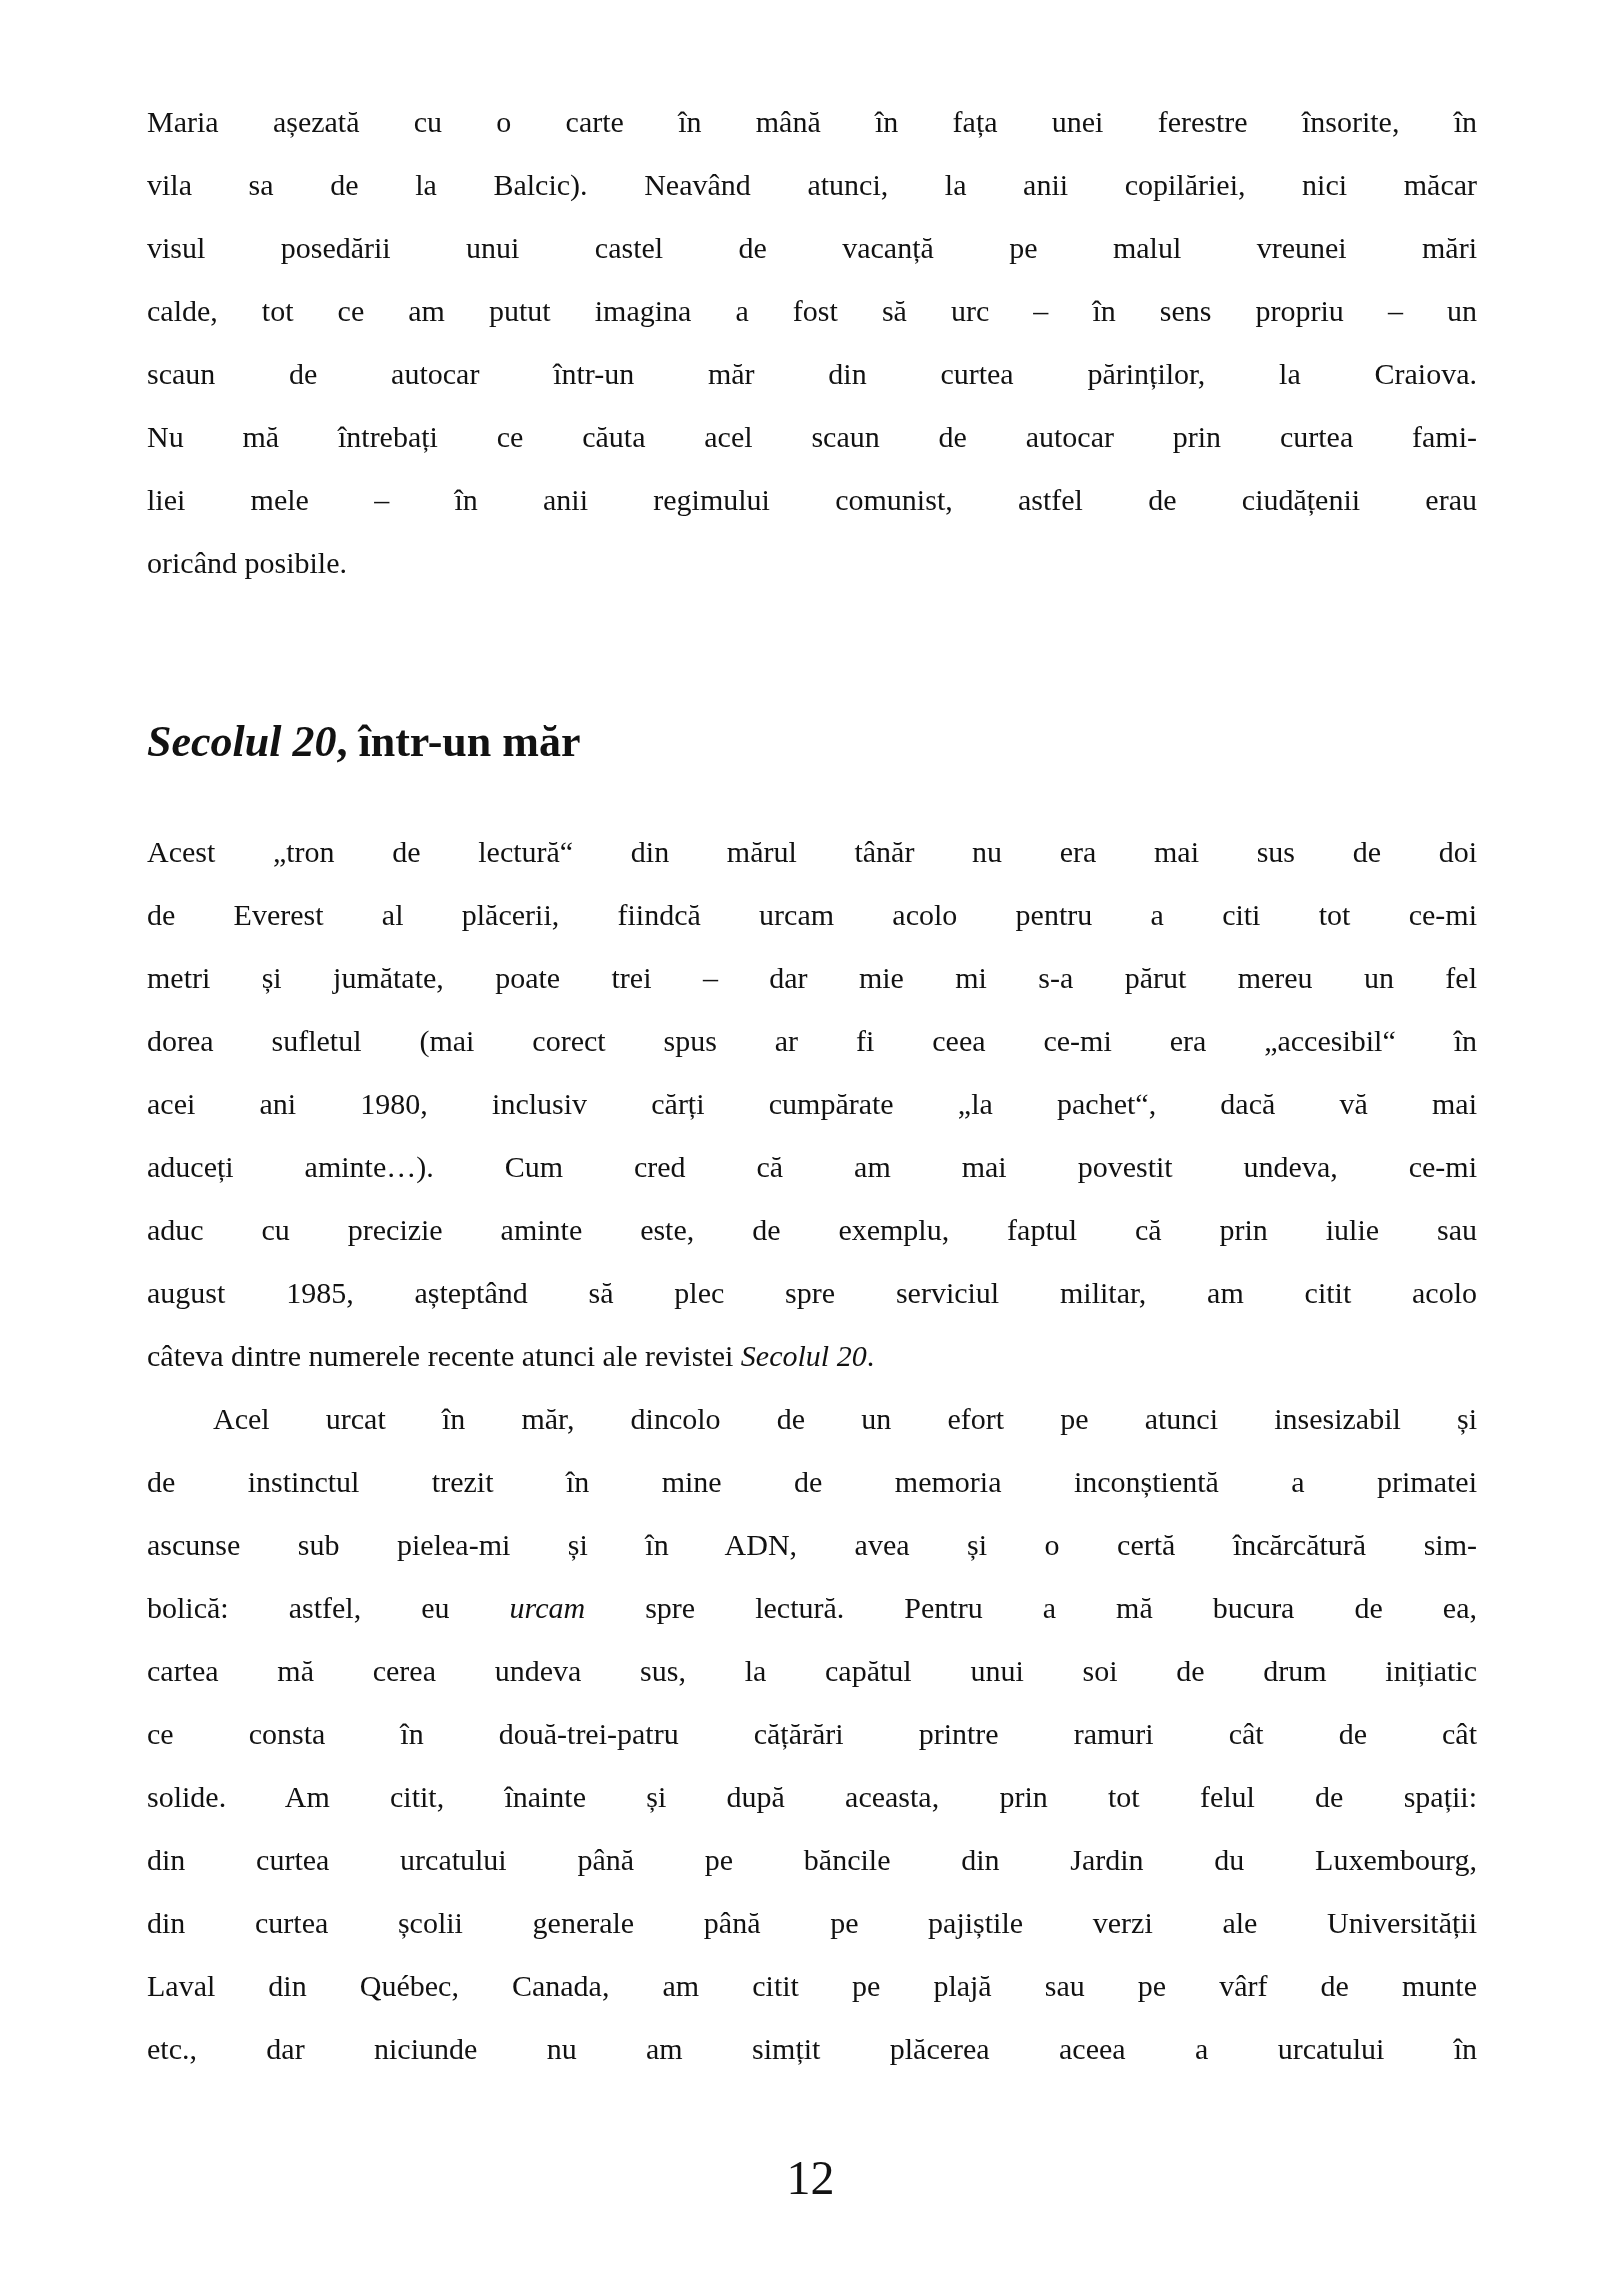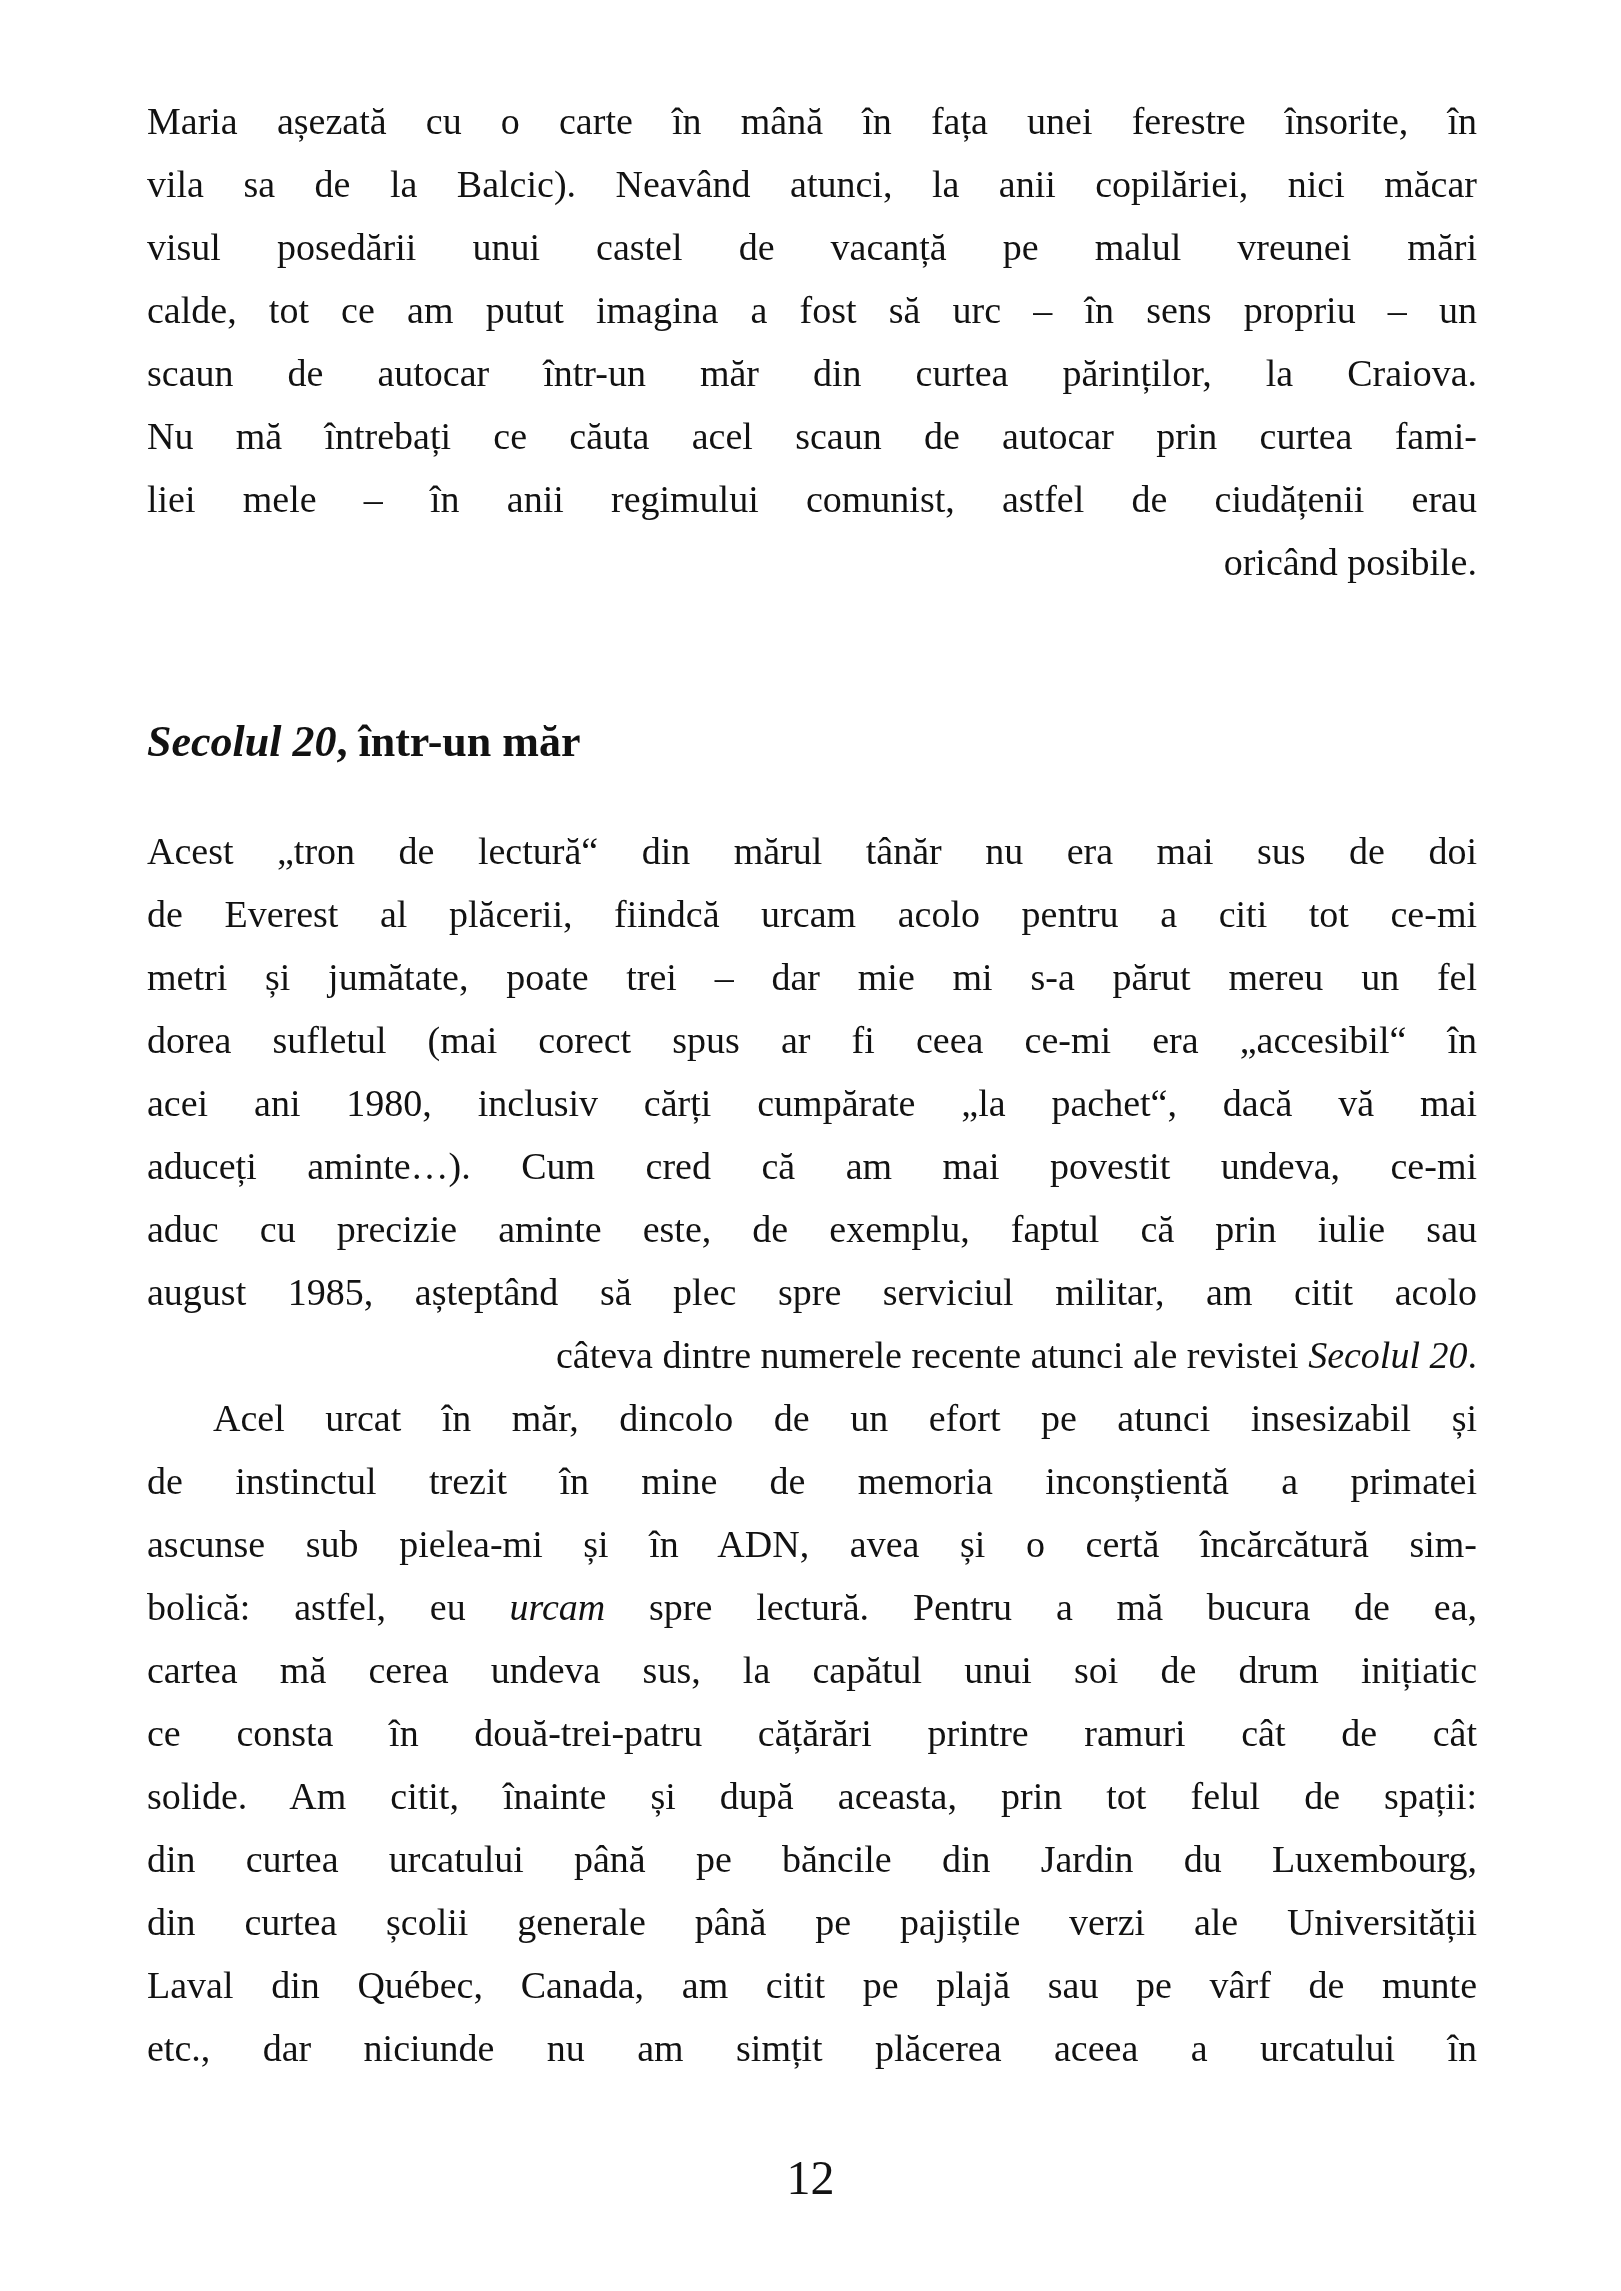--- a/index.html
+++ b/index.html
@@ -13,27 +13,27 @@
     overflow: hidden;
   }
   .text-block {
     position: absolute;
     left: 147px;
     top: 90px;
     width: 1330px;
   }
   .para { margin: 0; padding: 0; }
   .line {
-    font-size: 38px;
+    font-size: 30px;
     line-height: 63px;
     text-align: justify;
     text-align-last: justify;
   }
   .line.end {
-    text-align: right;
+    text-align: left;
     text-align-last: auto;
   }
   .line.ind { text-indent: 66px; }
   .it { font-style: italic; }
   .heading {
     font-size: 44px;
     font-weight: bold;
     line-height: 62px;
     margin: 117px 0 47px 0;
     text-align: left;

